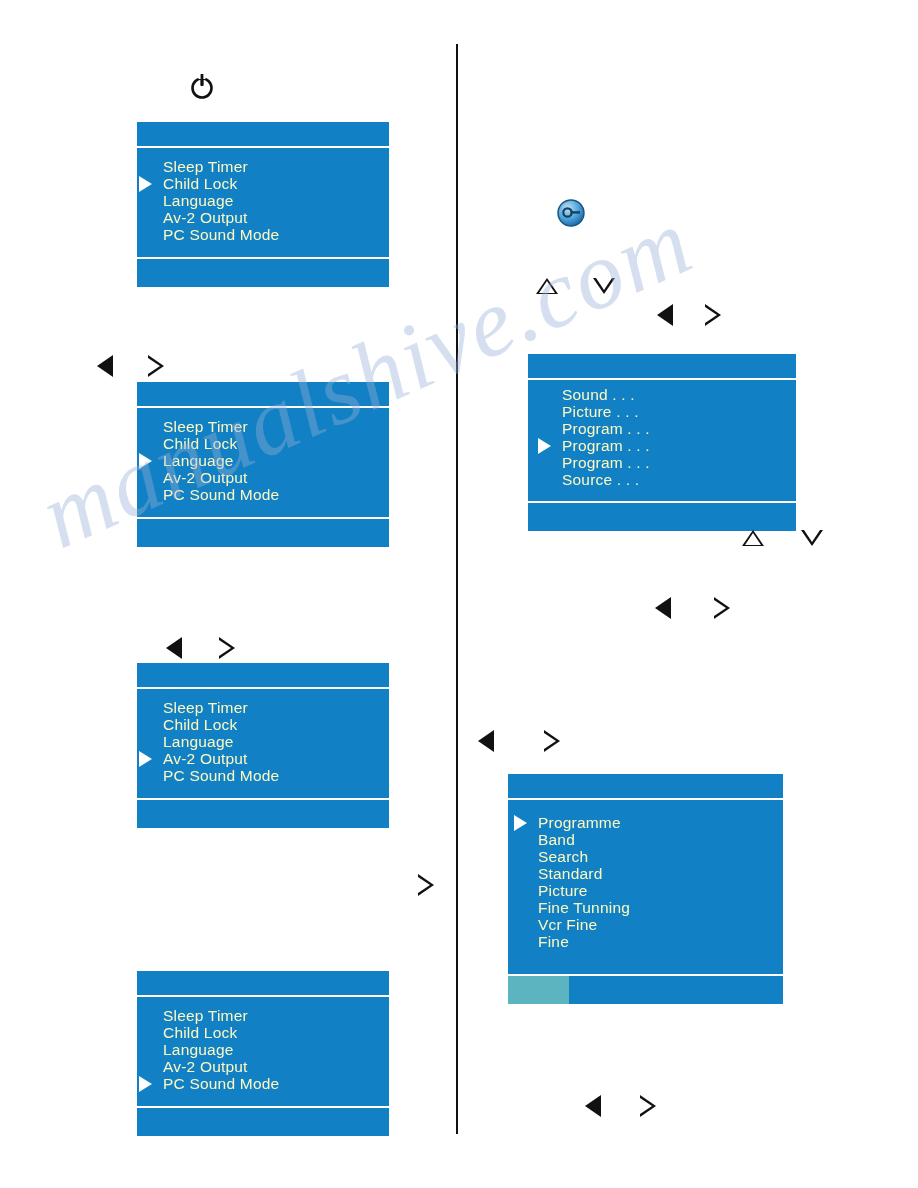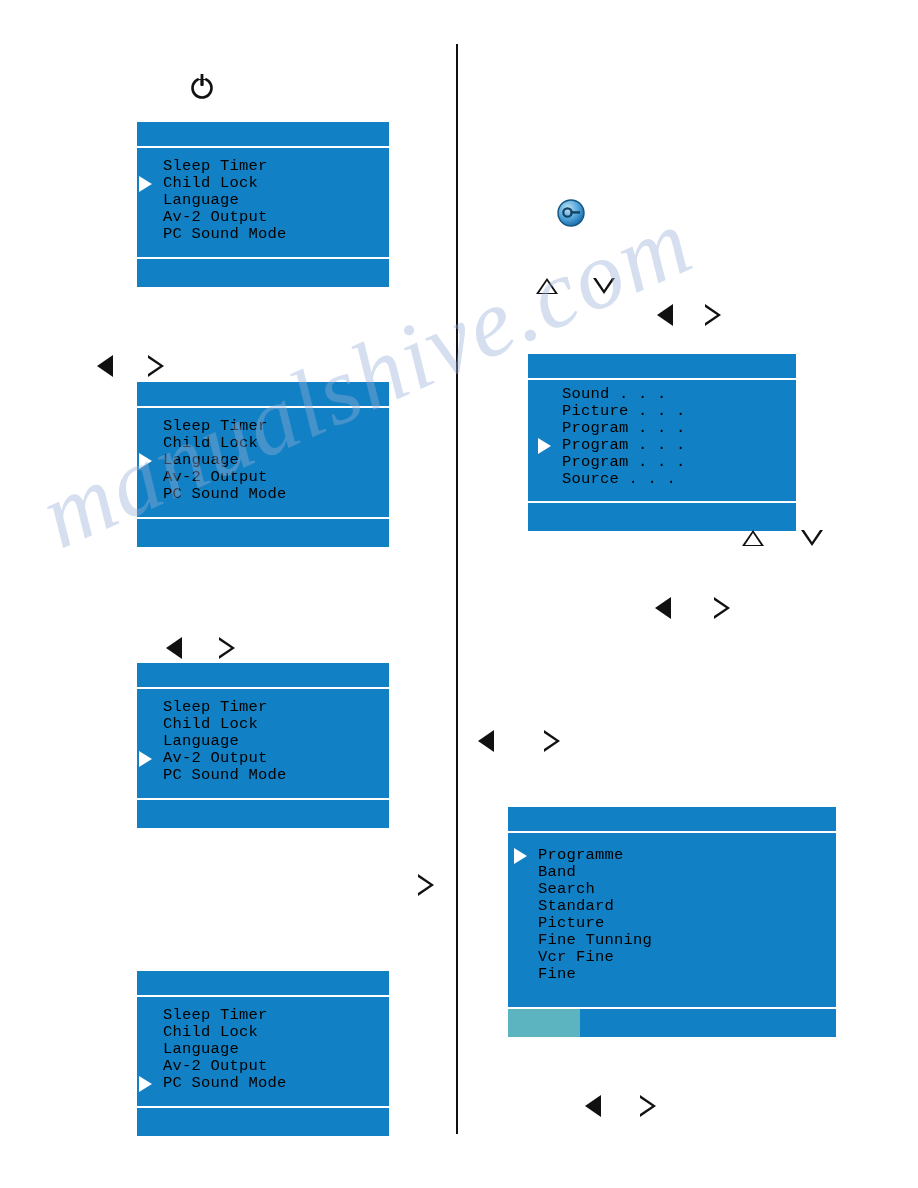--- a/index.html
+++ b/index.html
@@ -80,22 +80,22 @@
   .osd-list {
     position: absolute;
     left: 26px;
     top: 10px;
     margin: 0;
     padding: 0;
     list-style: none;
   }
   .osd-list li {
     position: relative;
-    color: #000000;
-    font-family: Liberation Mono, monospace;
+    color: #fef9c3;
+    font-family: Liberation Sans, sans-serif;
     font-size: 15.5px;
     line-height: 17px;
     white-space: nowrap;
     letter-spacing: 0.2px;
   }
   .cursor-arrow {
     position: absolute;
     left: -24px;
     top: 50%;
     transform: translateY(-50%);
@@ -316,21 +316,21 @@
 
 <div class="nav-arrow up" style="left:742px; top:530px;"></div>
 <div class="nav-arrow down" style="left:801px; top:530px;"></div>
 
 <div class="nav-arrow left" style="left:655px; top:597px;"></div>
 <div class="nav-arrow right" style="left:714px; top:597px;"></div>
 
 <div class="nav-arrow left" style="left:478px; top:730px;"></div>
 <div class="nav-arrow right" style="left:544px; top:730px;"></div>
 
-<div class="osd" style="left:508px; top:807px; width:328px; height:230px;">
+<div class="osd" style="left:508px; top:774px; width:275px; height:230px;">
   <div class="osd-header"></div>
   <div class="osd-body">
     <ul class="osd-list" style="left:30px; top:14px;">
       <li><span class="cursor-arrow"></span><span>Programme</span></li>
       <li><span>Band</span></li>
       <li><span>Search</span></li>
       <li><span>Standard</span></li>
       <li><span>Picture</span></li>
       <li><span>Fine Tunning</span></li>
       <li><span>Vcr Fine</span></li>

